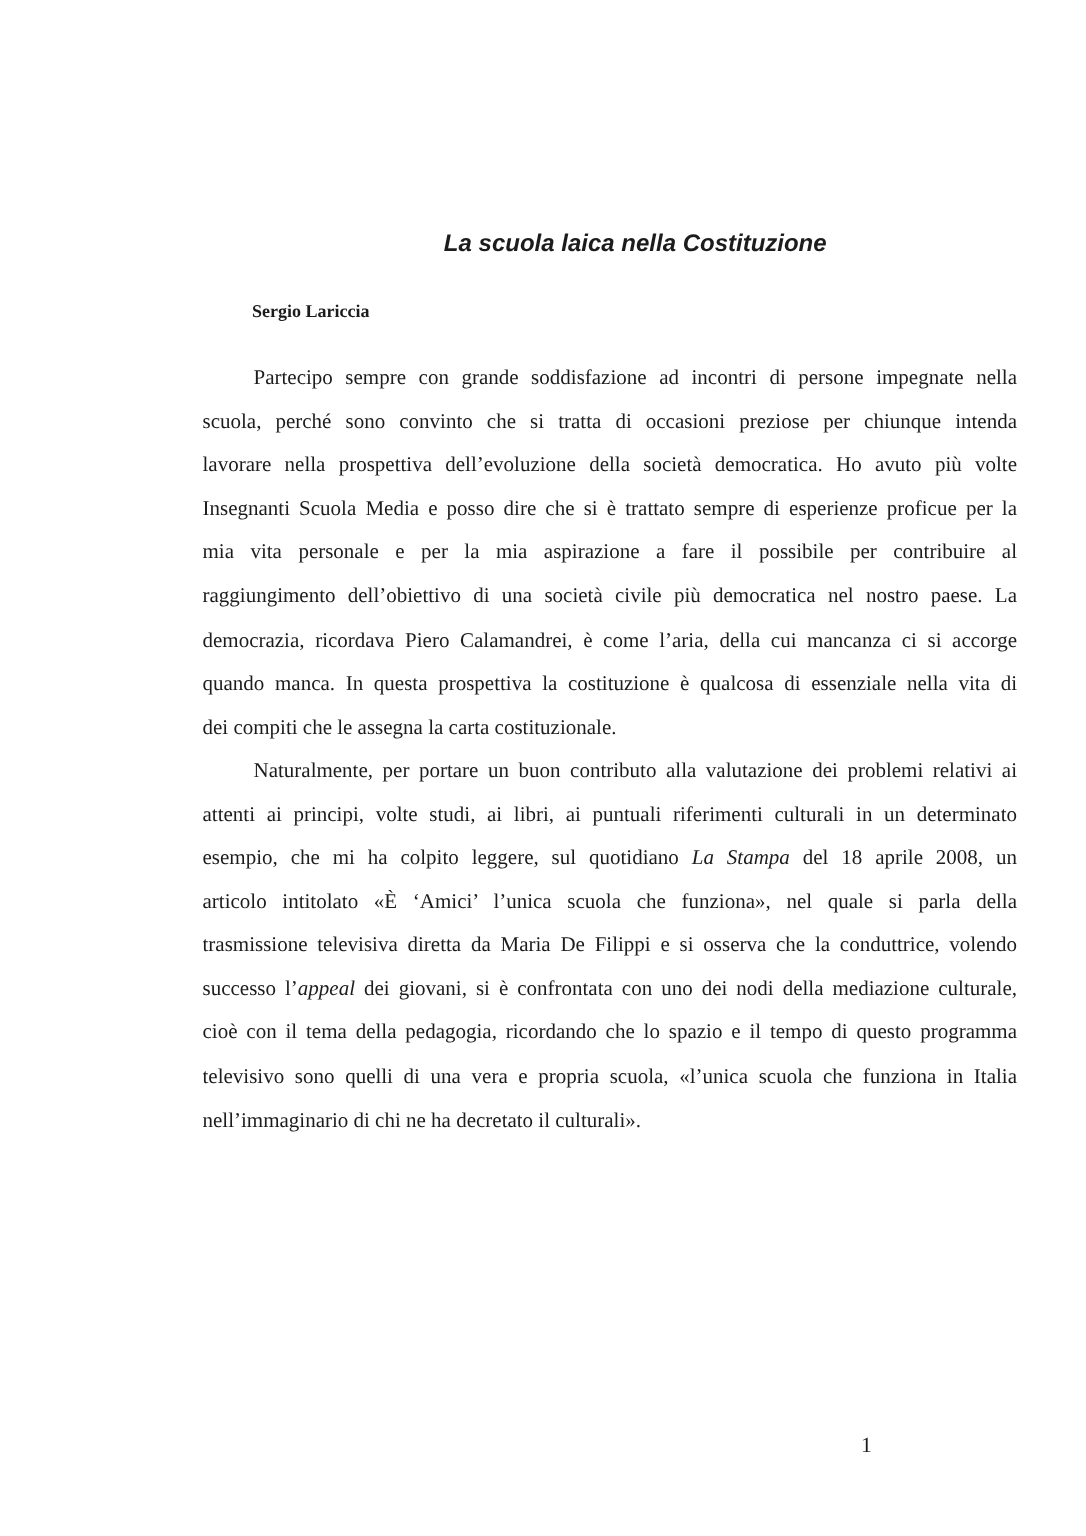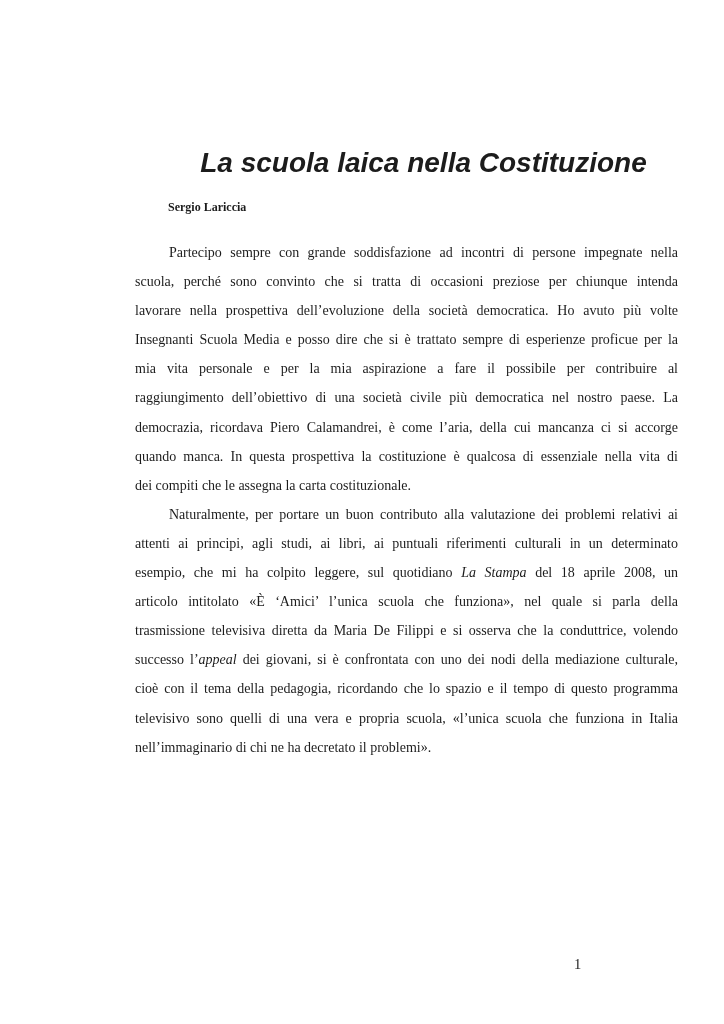--- a/index.html
+++ b/index.html
@@ -19,21 +19,21 @@
     position: absolute;
     top: 151px;
     left: 135px;
     width: 543px;
     padding-left: 34px;
     box-sizing: border-box;
     text-align: center;
     font-family: "Liberation Sans", "DejaVu Sans", sans-serif;
     font-weight: bold;
     font-style: italic;
-    font-size: 28px;
+    font-size: 16px;
     line-height: 24px;
     white-space: nowrap;
   }
   .author {
     position: absolute;
     top: 197px;
     left: 168px;
     font-family: "Liberation Serif", "DejaVu Serif", serif;
     font-weight: bold;
     font-size: 12px;
@@ -84,23 +84,23 @@
       <div class="line indent"><span>Partecipo sempre con grande soddisfazione ad incontri di persone impegnate nella</span></div>
       <div class="line"><span>scuola, perché sono convinto che si tratta di occasioni preziose per chiunque intenda</span></div>
       <div class="line"><span>lavorare nella prospettiva dell’evoluzione della società democratica. Ho avuto più volte</span></div>
       <div class="line"><span>Insegnanti Scuola Media e posso dire che si è trattato sempre di esperienze proficue per la</span></div>
       <div class="line"><span>mia vita personale e per la mia aspirazione a fare il possibile per contribuire al</span></div>
       <div class="line"><span>raggiungimento dell’obiettivo di una società civile più democratica nel nostro paese. La</span></div>
       <div class="line"><span>democrazia, ricordava Piero Calamandrei, è come l’aria, della cui mancanza ci si accorge</span></div>
       <div class="line"><span>quando manca. In questa prospettiva la costituzione è qualcosa di essenziale nella vita di</span></div>
       <div class="line last"><span>dei compiti che le assegna la carta costituzionale.</span></div>
       <div class="line indent"><span>Naturalmente, per portare un buon contributo alla valutazione dei problemi relativi ai</span></div>
-      <div class="line"><span>attenti ai principi, agli studi, ai libri, ai puntuali riferimenti culturali in un determinato</span></div>
+      <div class="line"><span>attenti ai principi, volte studi, ai libri, ai puntuali riferimenti culturali in un determinato</span></div>
       <div class="line"><span>esempio, che mi ha colpito leggere, sul quotidiano </span><span class="it">La Stampa</span><span> del 18 aprile 2008, un</span></div>
       <div class="line"><span>articolo intitolato «È ‘Amici’ l’unica scuola che funziona», nel quale si parla della</span></div>
       <div class="line"><span>trasmissione televisiva diretta da Maria De Filippi e si osserva che la conduttrice, volendo</span></div>
       <div class="line"><span>successo l’</span><span class="it">appeal</span><span> dei giovani, si è confrontata con uno dei nodi della mediazione culturale,</span></div>
       <div class="line"><span>cioè con il tema della pedagogia, ricordando che lo spazio e il tempo di questo programma</span></div>
       <div class="line"><span>televisivo sono quelli di una vera e propria scuola, «l’unica scuola che funziona in Italia</span></div>
-      <div class="line last"><span>nell’immaginario di chi ne ha decretato il problemi».</span></div>
+      <div class="line last"><span>nell’immaginario di chi ne ha decretato il culturali».</span></div>
     </div>
   <div class="page-number">1</div>
 </div>
 
 </body></html>

